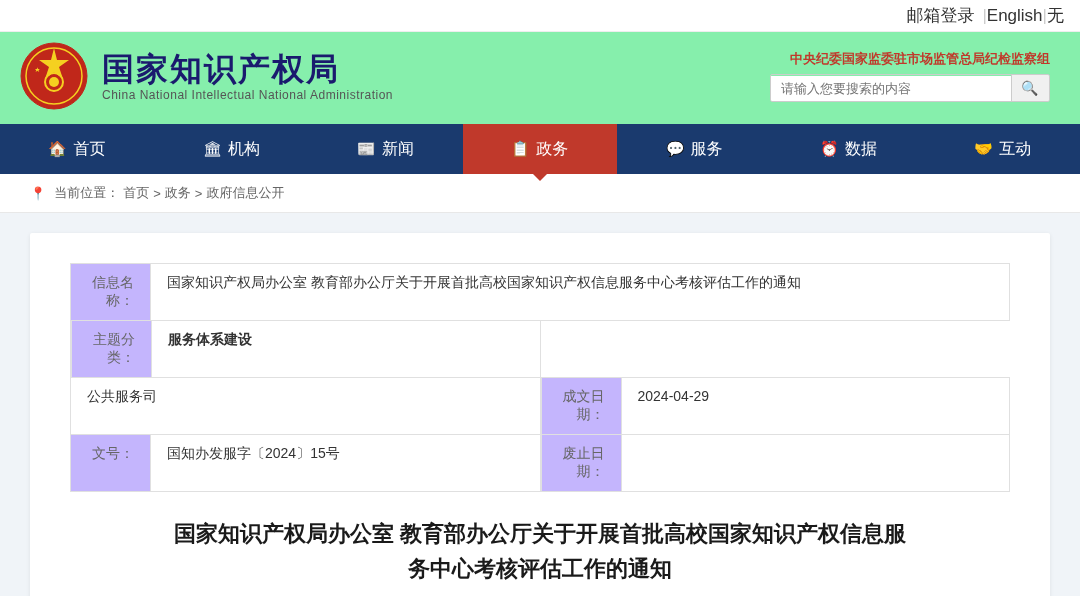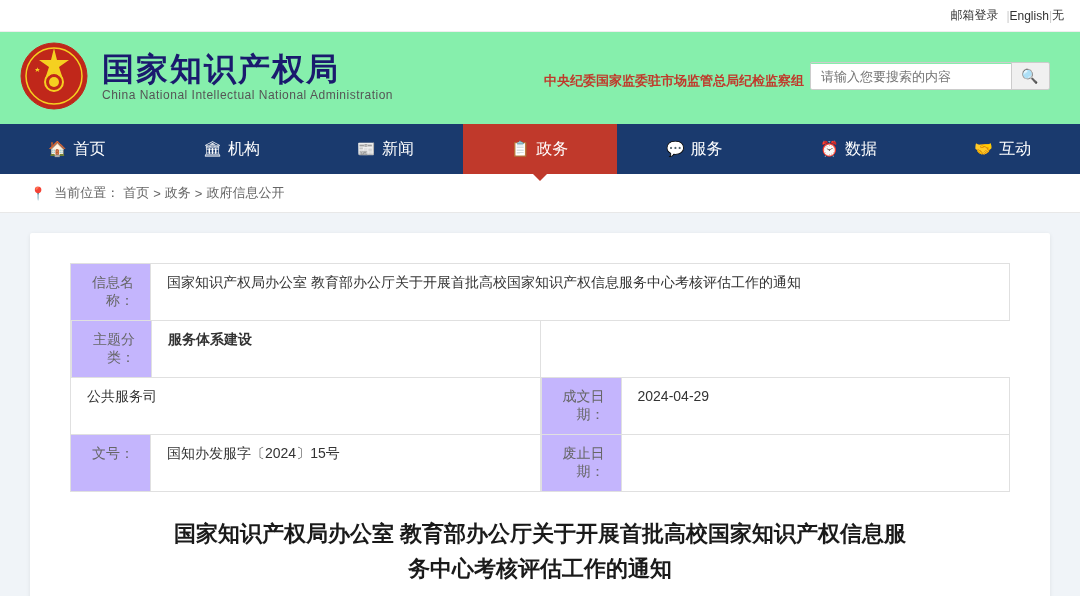--- a/index.html
+++ b/index.html
@@ -6,21 +6,21 @@
     body { font-family: "Microsoft YaHei", "PingFang SC", SimHei, sans-serif; font-size: 14px; background: #f0f4f8; width: 1080px; }
 
     
     .top-bar {
       background: #fff;
       height: 32px;
       display: flex;
       align-items: center;
       justify-content: flex-end;
       padding: 0 16px;
-      font-size: 12px;
+      font-size: 17px;
       color: #333;
       border-bottom: 1px solid #eee;
     }
     .top-bar a { color: #333; text-decoration: none; margin: 0 8px; }
     .top-bar .sep { color: #ccc; }
     .top-bar .lang { color: #333; }
 
     
     .header {
       background: #86efac;
@@ -48,36 +48,36 @@
       letter-spacing: 2px;
       line-height: 1.2;
     }
     .logo-en {
       font-size: 12px;
       color: #555;
       letter-spacing: 0.5px;
     }
     .header-right {
       display: flex;
-      flex-direction: row;
+      flex-direction: column;
       align-items: flex-end;
       gap: 6px;
     }
     .notice-link {
       color: #c0392b;
       font-size: 13px;
       font-weight: bold;
     }
     .search-bar {
       display: flex;
       align-items: center;
       border: 1px solid #ccc;
       border-radius: 2px;
       overflow: hidden;
-      width: 240px;
+      width: 280px;
     }
     .search-bar input {
       flex: 1;
       padding: 5px 10px;
       border: none;
       outline: none;
       font-size: 13px;
       color: #999;
     }
     .search-bar button {

